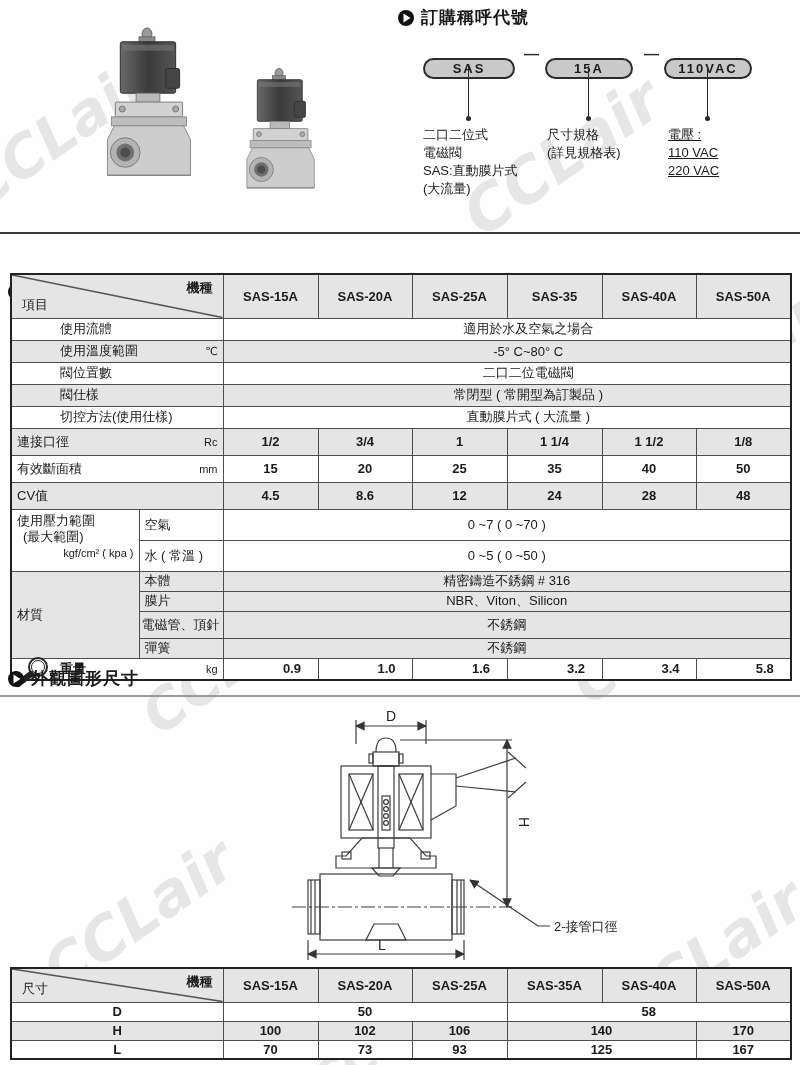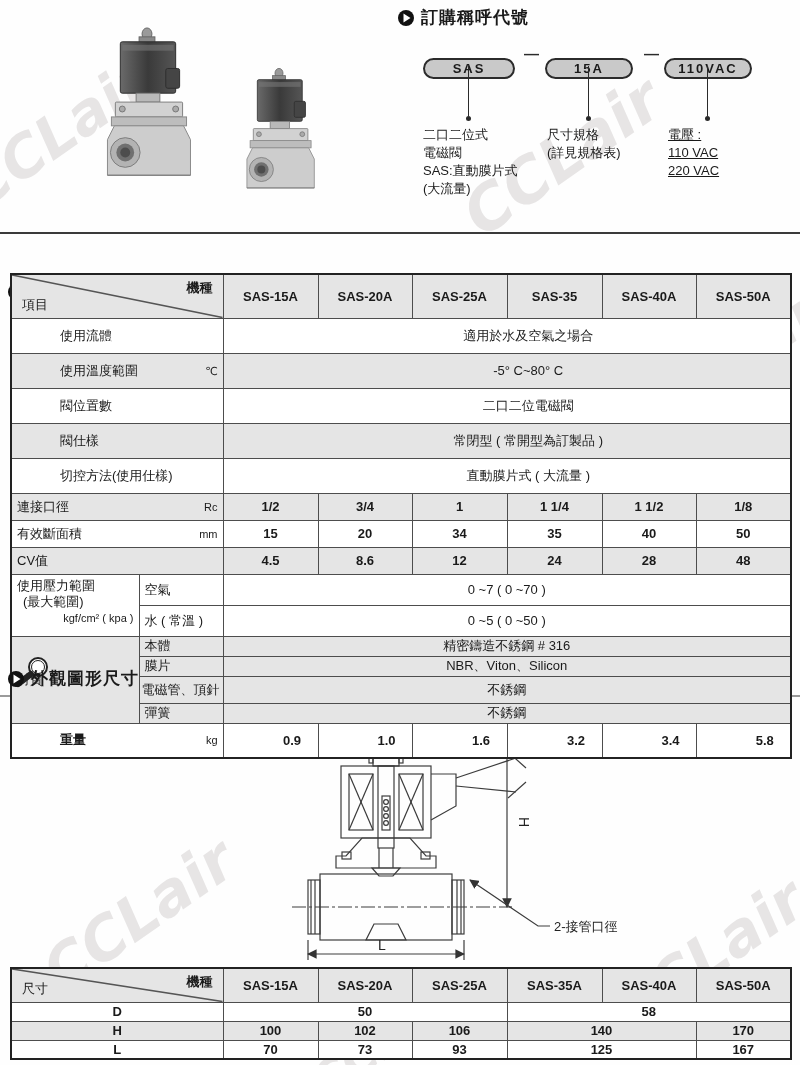--- a/index.html
+++ b/index.html
@@ -36,21 +36,21 @@
   .lab { text-align:left; }
   .labflex { display:flex; justify-content:space-between; align-items:baseline; }
   .unit { font-size:11px; }
   .vc { text-align:center; }
   .vb { text-align:center; font-weight:bold; }
   .corner { position:relative; background:#e5e5e5; padding:0; }
   .corner svg { position:absolute; left:0; top:0; width:100%; height:100%; }
   .c-top { position:absolute; top:4px; right:10px; font-weight:bold; }
   .c-bot { position:absolute; bottom:4px; left:10px; font-weight:normal; }
   tr.hh td, tr.hh th { height:44px; }
-  tr.r22 td { height:35px;padding-left:48px; }
+  tr.r22 td { height:22px;padding-left:48px; }
   tr.r21 td { height:27px; }
   tr.r31 td { height:31px; }
   tr.r20 td { height:20px; }
   .plab { vertical-align:top; padding-top:3px; line-height:16px; }
   .plab .u { display:block; text-align:right; font-size:11px; }
   .dimhdr td, .dimhdr th { height:34px; }
   .dimrow td { height:19px; }
 
   
   .note { position:absolute; left:12px; top:655px; display:flex; align-items:center; gap:8px;
@@ -224,21 +224,21 @@
   </tr>
   <tr class="r21">
     <td class="lab" colspan="2">
       <span class="labflex">
               <span>有效斷面積</span>
               <span class="unit">mm</span>
             </span>
     </td>
     <td class="vb">15</td>
     <td class="vb">20</td>
-    <td class="vb">34</td>
+    <td class="vb">25</td>
     <td class="vb">35</td>
     <td class="vb">40</td>
     <td class="vb">50</td>
   </tr>
   <tr class="r21 g">
     <td class="lab" colspan="2">CV值</td>
     <td class="vb">4.5</td>
     <td class="vb">8.6</td>
     <td class="vb">12</td>
     <td class="vb">24</td>

